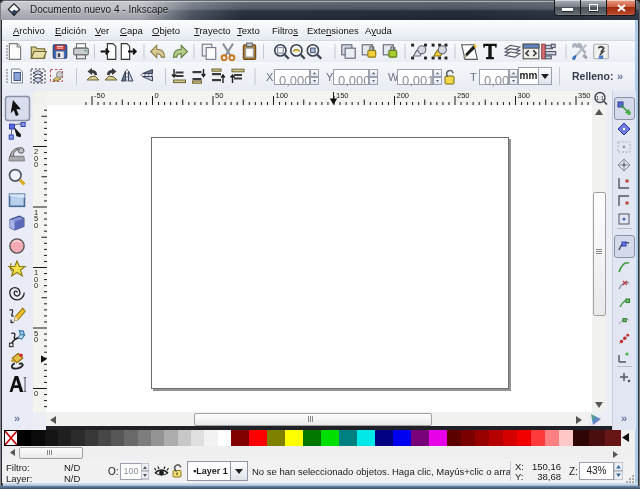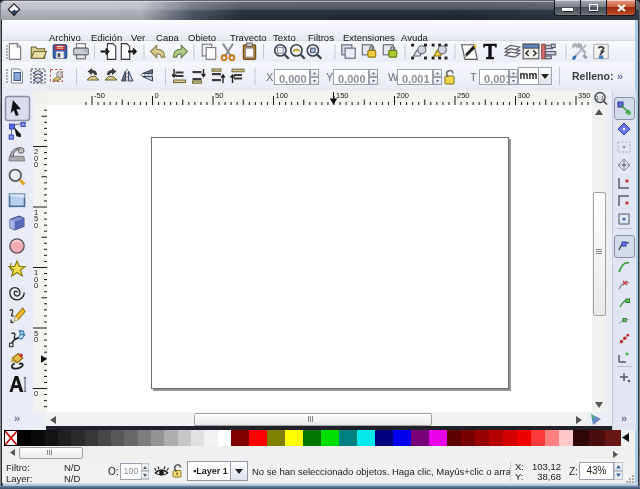--- a/index.html
+++ b/index.html
@@ -16,26 +16,26 @@
 .btn-close{left:606px;width:28px;border-radius:0 0 4px 0;background:linear-gradient(#e89a82 0%,#cc5f40 45%,#9e2d12 50%,#bb4a2a 100%);}
 
 .frame-left{left:0;top:20px;width:2px;height:466px;background:linear-gradient(90deg,#85888e 0 1px,#26292f 1px);}
 .frame-right{left:638px;top:20px;width:2px;height:466px;background:linear-gradient(90deg,#33363c 0 1px,#787b81 1px);}
 .frame-bottom{left:0;top:486px;width:640px;height:3px;background:linear-gradient(#6888a8,#3c4e66);}
 .glass-right{left:635px;top:20px;width:3px;height:466px;background:#aecbe8;}
 .glass-left{left:2px;top:20px;width:1px;height:466px;background:#565a61;}
 .glass-bottom{left:2px;top:483px;width:636px;height:3px;background:linear-gradient(#dde6ee,#9cb8d4);}
 
 .menubar{left:2px;top:20px;width:633px;height:20px;background:linear-gradient(#fbfcfe,#edf0f5 70%,#e3e7ef);font-size:9.5px;color:#111;border-bottom:1px solid #d4d8e2;}
-.menubar span{position:absolute;top:12px;margin-left:36px;}
+.menubar span{position:absolute;top:5px;}
 
 .tb1{left:2px;top:41px;width:633px;height:21px;background:linear-gradient(#f7f9fc,#eaedf4);}
 .tb2{left:2px;top:62px;width:633px;height:29px;background:linear-gradient(#f5f7fb,#e8ebf3);border-bottom:1px solid #c9cedb;}
 
-.entry{position:absolute;background:#fff;border:1px solid #9aa0ad;font-size:11px;color:#8a8f99;font-weight:bold;}
+.entry{position:absolute;background:#fff;border:1px solid #9aa0ad;font-size:13px;color:#8a8f99;}
 .entry .v{position:absolute;left:4px;top:3px;}
 .spin{position:absolute;width:9px;border:1px solid #9aa0ad;background:linear-gradient(#fdfdfe,#dfe3ea);}
 .lbl{position:absolute;font-size:11px;color:#6a7080;}
 
 .toolbox{left:2px;top:91px;width:31px;height:339px;background:#e9ecf6;border-right:1px solid #c9cedb;}
 
 .hruler{left:47px;top:91px;width:545px;height:14px;background:#f3f3ef;}
 .vruler{left:33px;top:105px;width:14px;height:307px;background:#f3f3ef;}
 .corner{left:33px;top:91px;width:14px;height:14px;background:#f0f0ec;}
 
@@ -56,20 +56,21 @@
 
 .statusbar{left:2px;top:459px;width:633px;height:24px;background:#f1f1f1;font-size:9.5px;color:#1a1a1a;}
 svg{display:block;}
 </style>
 </head>
 <body>
 <div class="win">
 
   <div class="abs titlebar"></div>
     <div class="abs titlehl"></div>
+  <div class="abs title-text">Documento nuevo 4 - Inkscape</div>
   <svg class="abs" style="left:6px;top:2px" width="16" height="16" viewBox="0 0 16 16">
       <path d="M8 1 L14.5 7.5 L8 14 L1.5 7.5 Z" fill="#16181d"></path>
       <path d="M8 2.5 L12.9 7.4 L8 12.4 L3.1 7.4 Z" fill="#fdfdfd"></path>
       <path d="M3.1 7.4 L8 12.4 L12.9 7.4 L10 9 L8.5 7.6 L6 9.6 Z" fill="#2a3d56"></path>
       <path d="M5.5 11 L8 14 L10.5 11.5 L8 12.4 Z" fill="#10141c"></path>
     </svg>
   <div class="abs capbtn btn-min">
       <div class="abs" style="left:7px;top:8px;width:11px;height:3px;background:#fff;box-shadow:0 1px 1px #222;"></div>
     </div>
   <div class="abs capbtn btn-max">
@@ -849,21 +850,21 @@
         <span style="position:absolute;left:5px;top:4px;">▪Layer 1</span>
       </div>
     <div class="abs" style="left:228px;top:2px;width:16px;height:18px;background:linear-gradient(#fdfdfe,#dfe3ea);border:1px solid #8f95a2;">
       <svg class="abs" style="left:4px;top:7px" width="8" height="6">
           <path d="M0 0 L8 0 L4 5 Z" fill="#222"></path>
         </svg>
     </div>
     <div class="abs" style="left:250px;top:7px;width:258px;overflow:hidden;white-space:nowrap;font-size:9.5px;">No se han seleccionado objetos. Haga clic, Mayús+clic o arrastr</div>
     <div class="abs" style="left:508px;top:2px;width:1px;height:20px;background:#c6cbd8;"></div>
     <div class="abs" style="left:513px;top:2px;">X:</div>
-    <div class="abs" style="left:528px;top:2px;width:31px;text-align:right;">103,12</div>
+    <div class="abs" style="left:528px;top:2px;width:31px;text-align:right;">150,16</div>
     <div class="abs" style="left:513px;top:12px;">Y:</div>
     <div class="abs" style="left:528px;top:12px;width:31px;text-align:right;">38,68</div>
     <div class="abs" style="left:567px;top:7px;font-size:10px;">Z:</div>
     <div class="abs" style="left:577px;top:3px;width:33px;height:16px;background:#fff;border:1px solid #9aa0ad;font-size:10px;text-align:center;line-height:16px;color:#222;">43%</div>
     <div class="abs" style="left:612px;top:3px;width:9px;height:18px;">
       <svg width="9" height="18">
           <rect x="0" y="0" width="9" height="9" fill="#edf0f5" stroke="#9aa0ad" stroke-width="1"></rect>
           <rect x="0" y="9" width="9" height="9" fill="#edf0f5" stroke="#9aa0ad" stroke-width="1"></rect>
           <path d="M4.5 3 L7 6.5 L2 6.5 Z" fill="#3a6ea5"></path>
           <path d="M2 11.5 L7 11.5 L4.5 15 Z" fill="#3a6ea5"></path>

